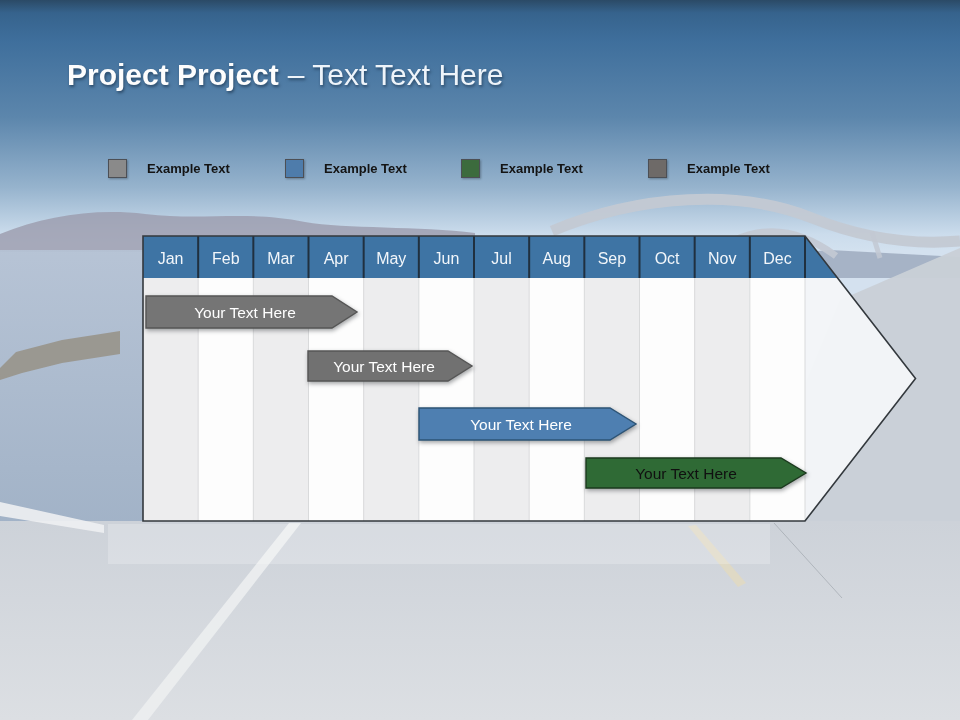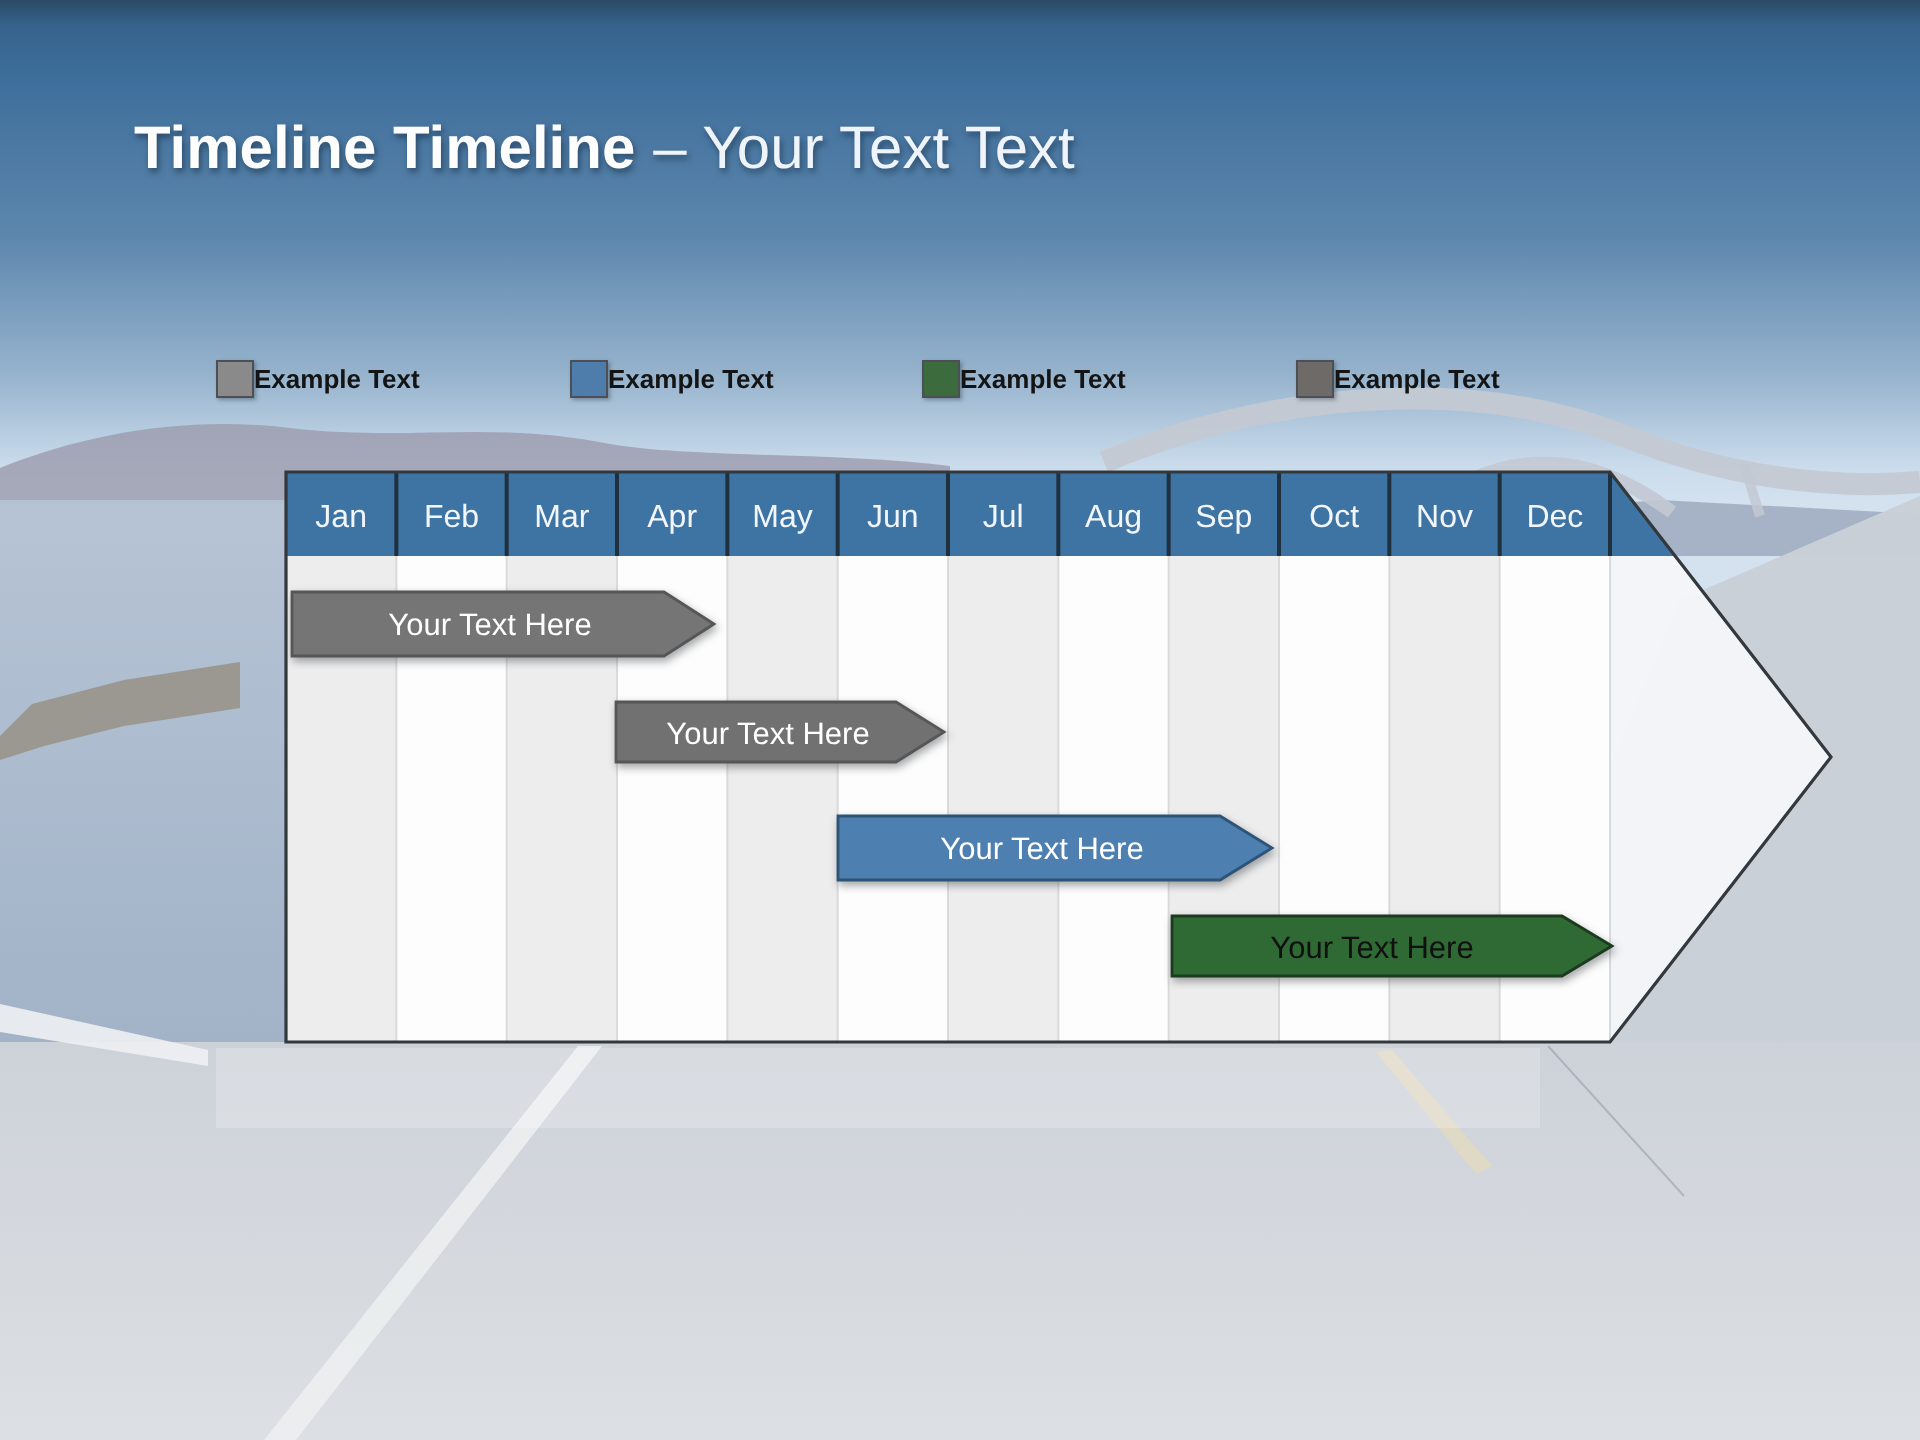--- a/index.html
+++ b/index.html
@@ -12,22 +12,22 @@
   .title{
     position:absolute; left:67px; top:58px; z-index:3;
     color:#fdfdfd; font-size:30px; line-height:34px;
     text-shadow:1px 2px 3px rgba(15,35,55,.55);
     white-space:nowrap;
   }
   .title .t-bold{font-weight:bold;}
   .title .t-light{font-weight:normal; color:#eef4fa; margin-left:9px;}
   
   .legend-item{
-    position:absolute; top:178px; height:22px; z-index:3;
-    display:flex; align-items:center; 
+    position:absolute; top:157px; height:22px; z-index:3;
+    display:flex; align-items:center; gap:20px;
   }
   .legend-item.l0{left:108px;}
   .legend-item.l1{left:285px;}
   .legend-item.l2{left:461px;}
   .legend-item.l3{left:648px;}
   .swatch{width:19px; height:19px; border:1px solid #4c4f55; box-sizing:border-box;
           box-shadow:1px 1px 2px rgba(40,50,60,.4);}
   .legend-label{font-size:13px; font-weight:bold; color:#141414; white-space:nowrap;}
   
   .gantt{position:absolute; left:108px; top:236px; z-index:2;margin-left:35px;}
@@ -79,21 +79,21 @@
     <polygon fill="#c9cfd7" opacity="0.97" points="960,248 840,300 786,430 772,523 960,523"></polygon>
     <rect x="0" y="521" width="960" height="199" fill="url(#road)"></rect>
     <polygon fill="#eef0f2" opacity="0.9" points="0,502 104,525 104,533 0,516"></polygon>
     <polygon fill="#eceeef" opacity="0.9" points="289,523 301,523 148,720 132,720"></polygon>
     <polygon fill="#e3d9bd" opacity="0.75" points="688,526 696,525 746,583 738,587"></polygon>
     <line x1="774" y1="523" x2="842" y2="598" stroke="#8e959c" stroke-width="1" opacity="0.5"></line>
     <rect x="108" y="524" width="662" height="40" fill="#ffffff" opacity="0.22"></rect>
   </svg>
 
   <div class="title">
-    <span class="t-bold">Timeline Timeline</span><span class="t-light">– Your Text Text</span>
+    <span class="t-bold">Project Project</span><span class="t-light">– Text Text Here</span>
   </div>
 
   <div class="legend-item l0">
     <span class="swatch" style="background-color: rgb(138, 138, 138);"></span>
     <span class="legend-label">Example Text</span>
   </div>
   <div class="legend-item l1">
     <span class="swatch" style="background-color: rgb(78, 124, 171);"></span>
     <span class="legend-label">Example Text</span>
   </div>

